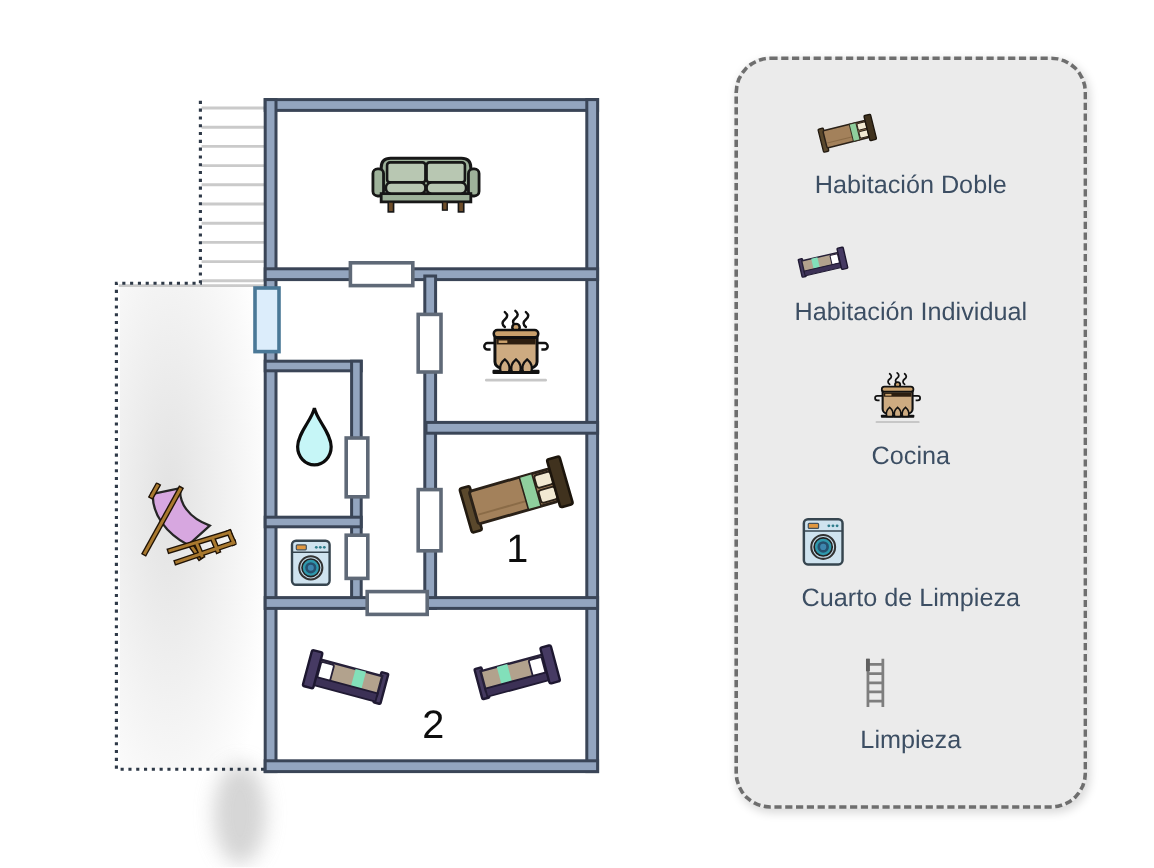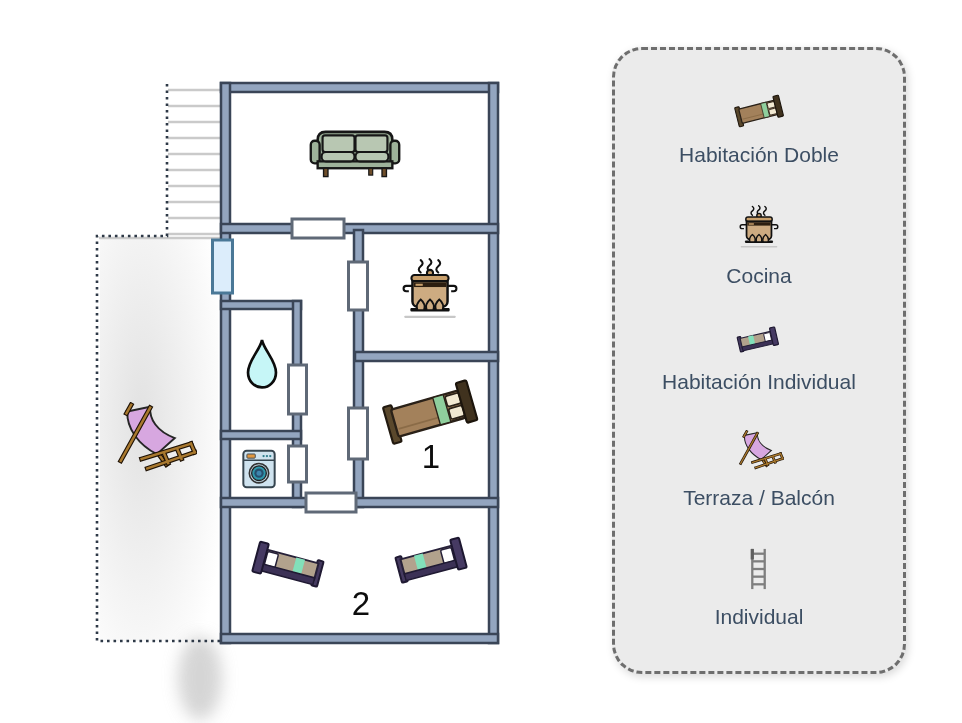--- a/index.html
+++ b/index.html
@@ -14,21 +14,21 @@
     font-family:"Liberation Sans",sans-serif;
   }
   .legend{
     position:absolute;left:612px;top:47px;width:294px;height:627px;
     box-sizing:border-box;background:#ebebeb;
     border:3px dashed #6e6e6e;border-radius:30px;
     box-shadow:2px 3px 8px rgba(0,0,0,.15);
     display:flex;flex-direction:column;justify-content:space-evenly;
     align-items:center;padding:6px 0;
   }
-  .legend-item{display:flex;flex-direction:column;align-items:center;gap:15px;}
+  .legend-item{display:flex;flex-direction:column;gap:15px;}
   .legend-label{
     color:#3c4e63;font-size:21px;line-height:1.05;text-align:center;
     font-family:"Liberation Sans",sans-serif;
   }
 </style>
 </head>
 <body>
 
 <div class="stage">
 
@@ -218,46 +218,46 @@
     <div class="legend-item">
       <svg width="54" height="36" viewBox="0 0 54 36">
         <g transform="translate(27,18) rotate(-14)">
           <use href="#sym-bed2" x="-24" y="-13" width="48" height="26"></use>
         </g>
       </svg>
       <div class="legend-label">Habitación Doble</div>
     </div>
 
     <div class="legend-item">
-      <svg width="44" height="46" viewBox="0 0 60 62">
-        <use href="#sym-pot" width="60" height="62"></use>
-      </svg>
-      <div class="legend-label">Cocina</div>
-    </div>
-
-    <div class="legend-item">
       <svg width="50" height="32" viewBox="0 0 50 32">
         <g transform="translate(25,16) rotate(-13)">
           <use href="#sym-bed1" x="-22" y="-10.5" width="44" height="21"></use>
         </g>
       </svg>
       <div class="legend-label">Habitación Individual</div>
     </div>
 
-
-
-
-    <div class="legend-item">
-      <svg width="50" height="42" viewBox="0 0 92 78">
-        <use href="#sym-deckchair" width="92" height="78"></use>
-      </svg>
-      <div class="legend-label">Terraza / Balcón</div>
-    </div>
+    <div class="legend-item">
+      <svg width="44" height="46" viewBox="0 0 60 62">
+        <use href="#sym-pot" width="60" height="62"></use>
+      </svg>
+      <div class="legend-label">Cocina</div>
+    </div>
+
+
+    <div class="legend-item">
+      <svg width="36" height="43" viewBox="0 0 42 50">
+        <use href="#sym-washer" width="42" height="50"></use>
+      </svg>
+      <div class="legend-label">Cuarto de Limpieza</div>
+    </div>
+
+
 
     <div class="legend-item">
       <svg width="25" height="44" viewBox="0 0 26 46">
         <use href="#sym-ladder" width="26" height="46"></use>
       </svg>
-      <div class="legend-label">Individual</div>
+      <div class="legend-label">Limpieza</div>
     </div>
 
   </div>
 </div>
 
 </body></html>

